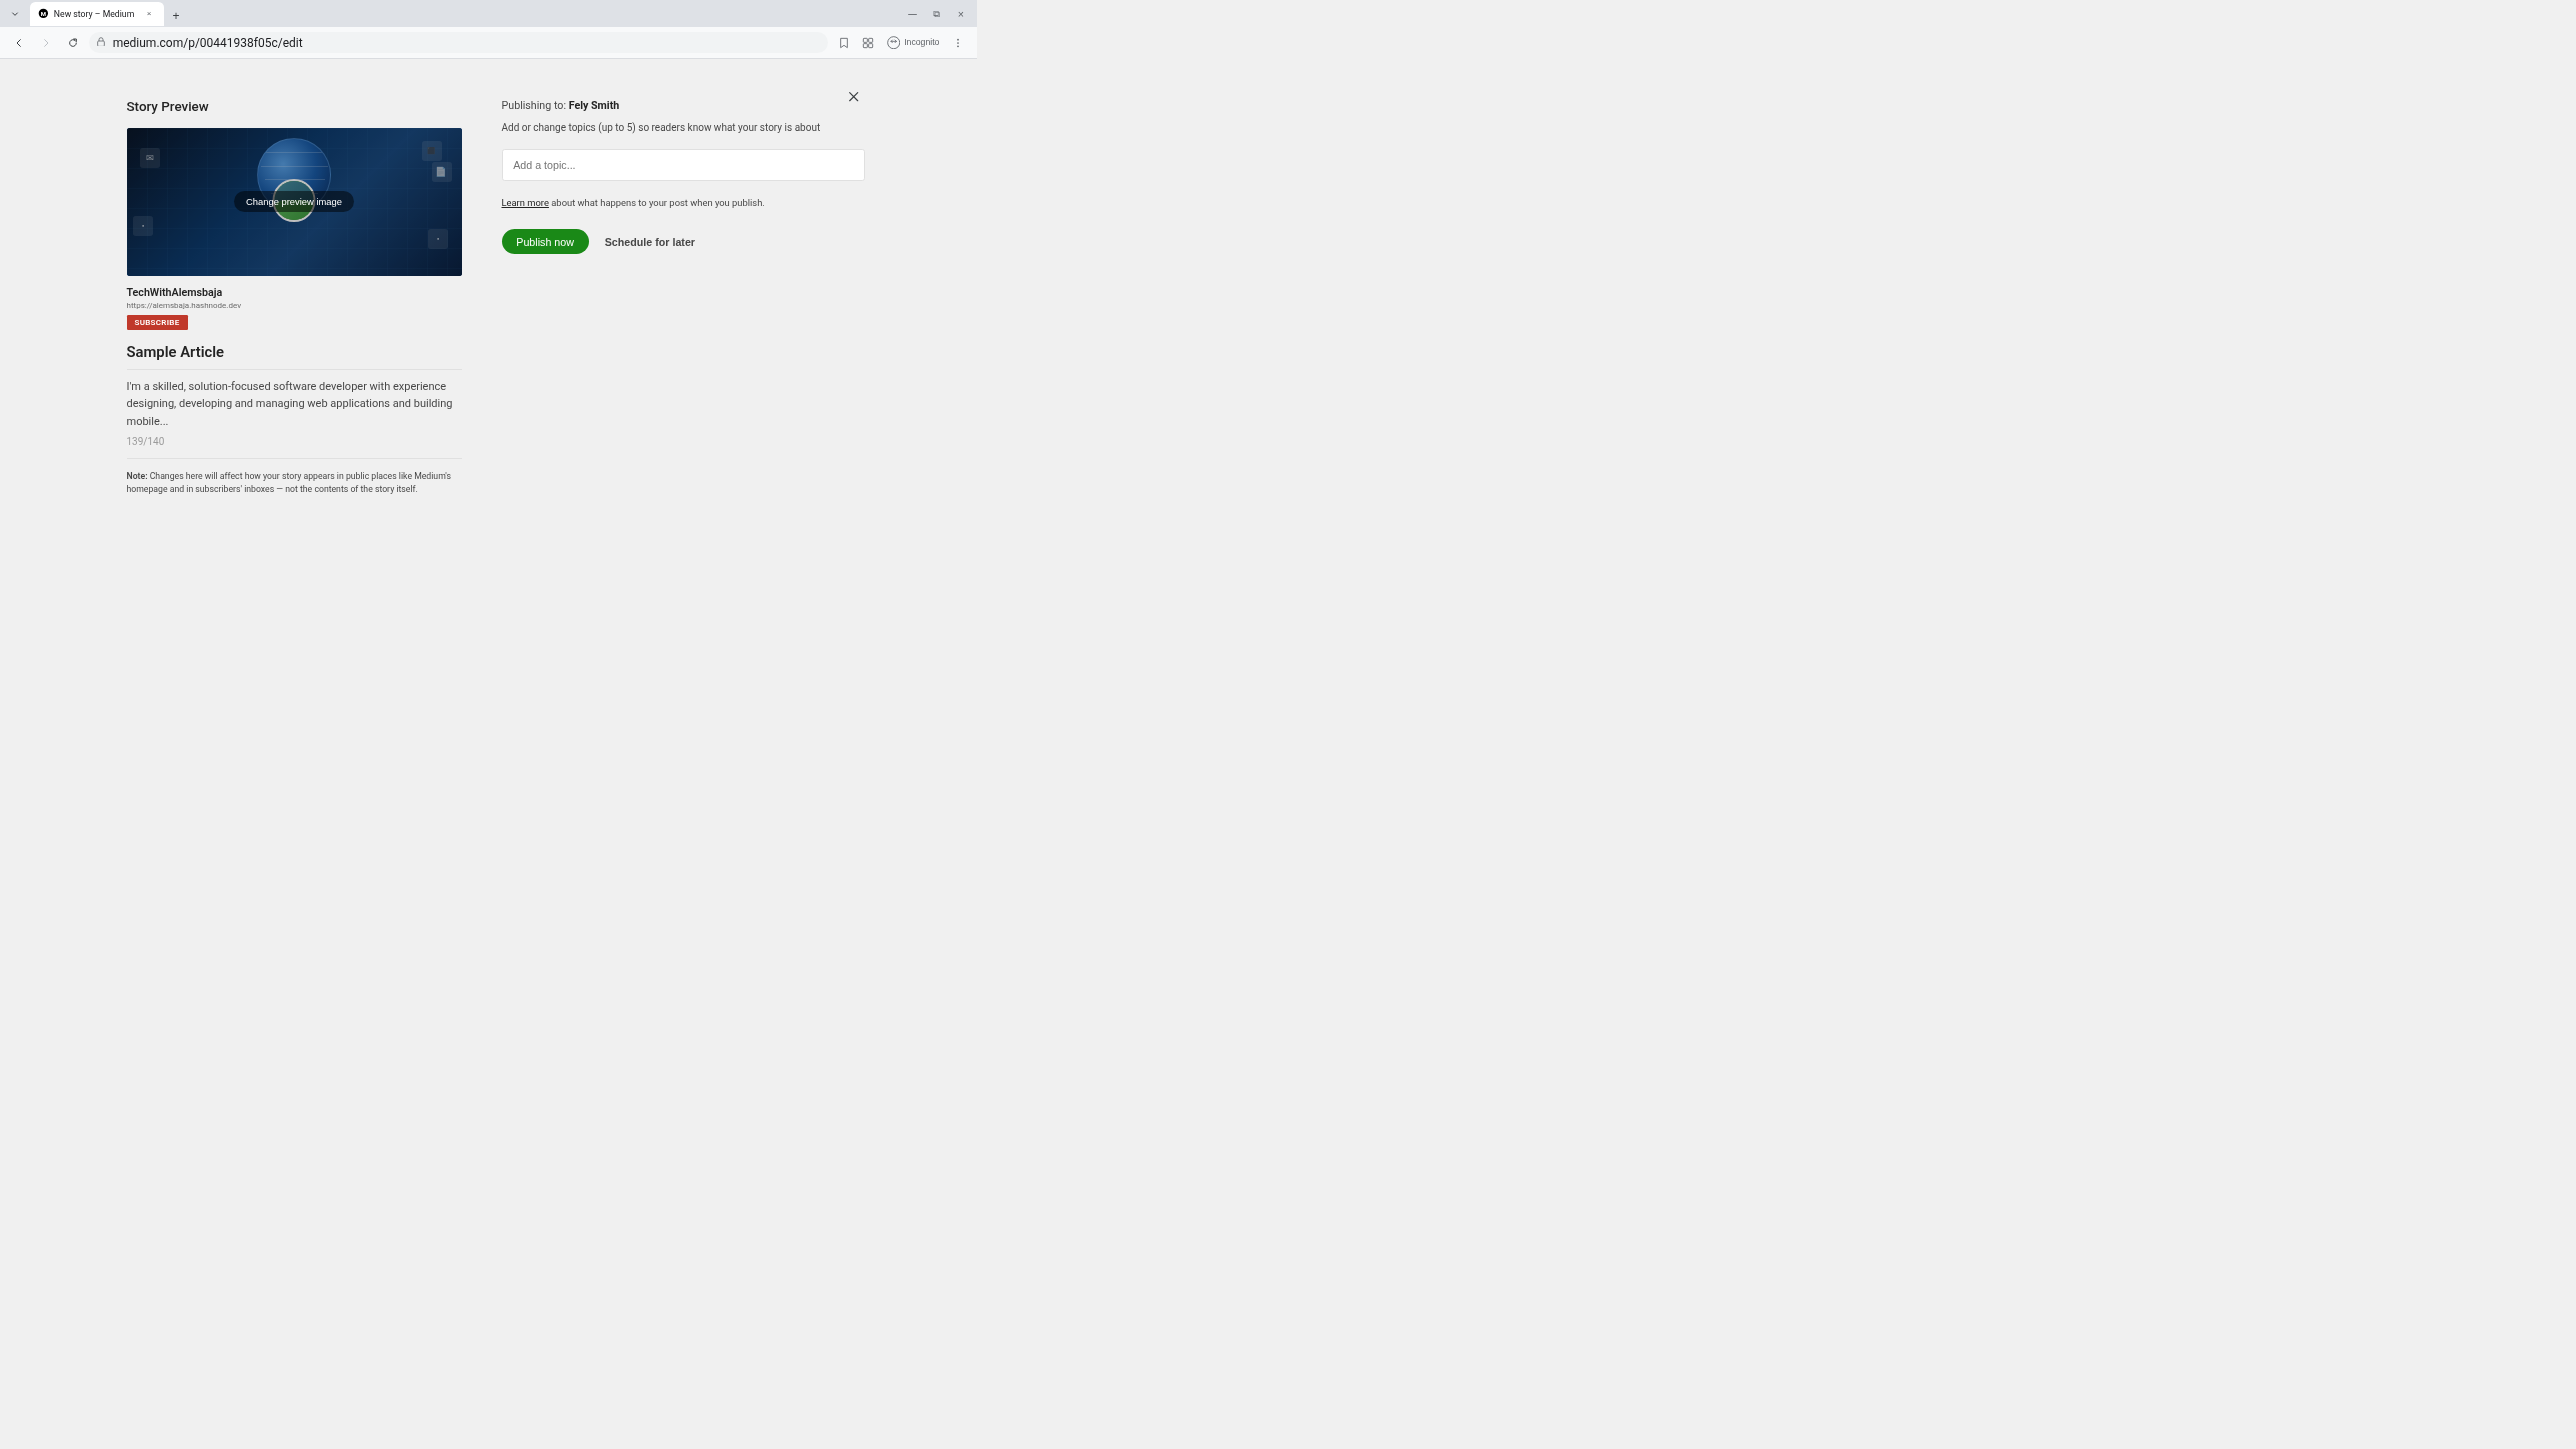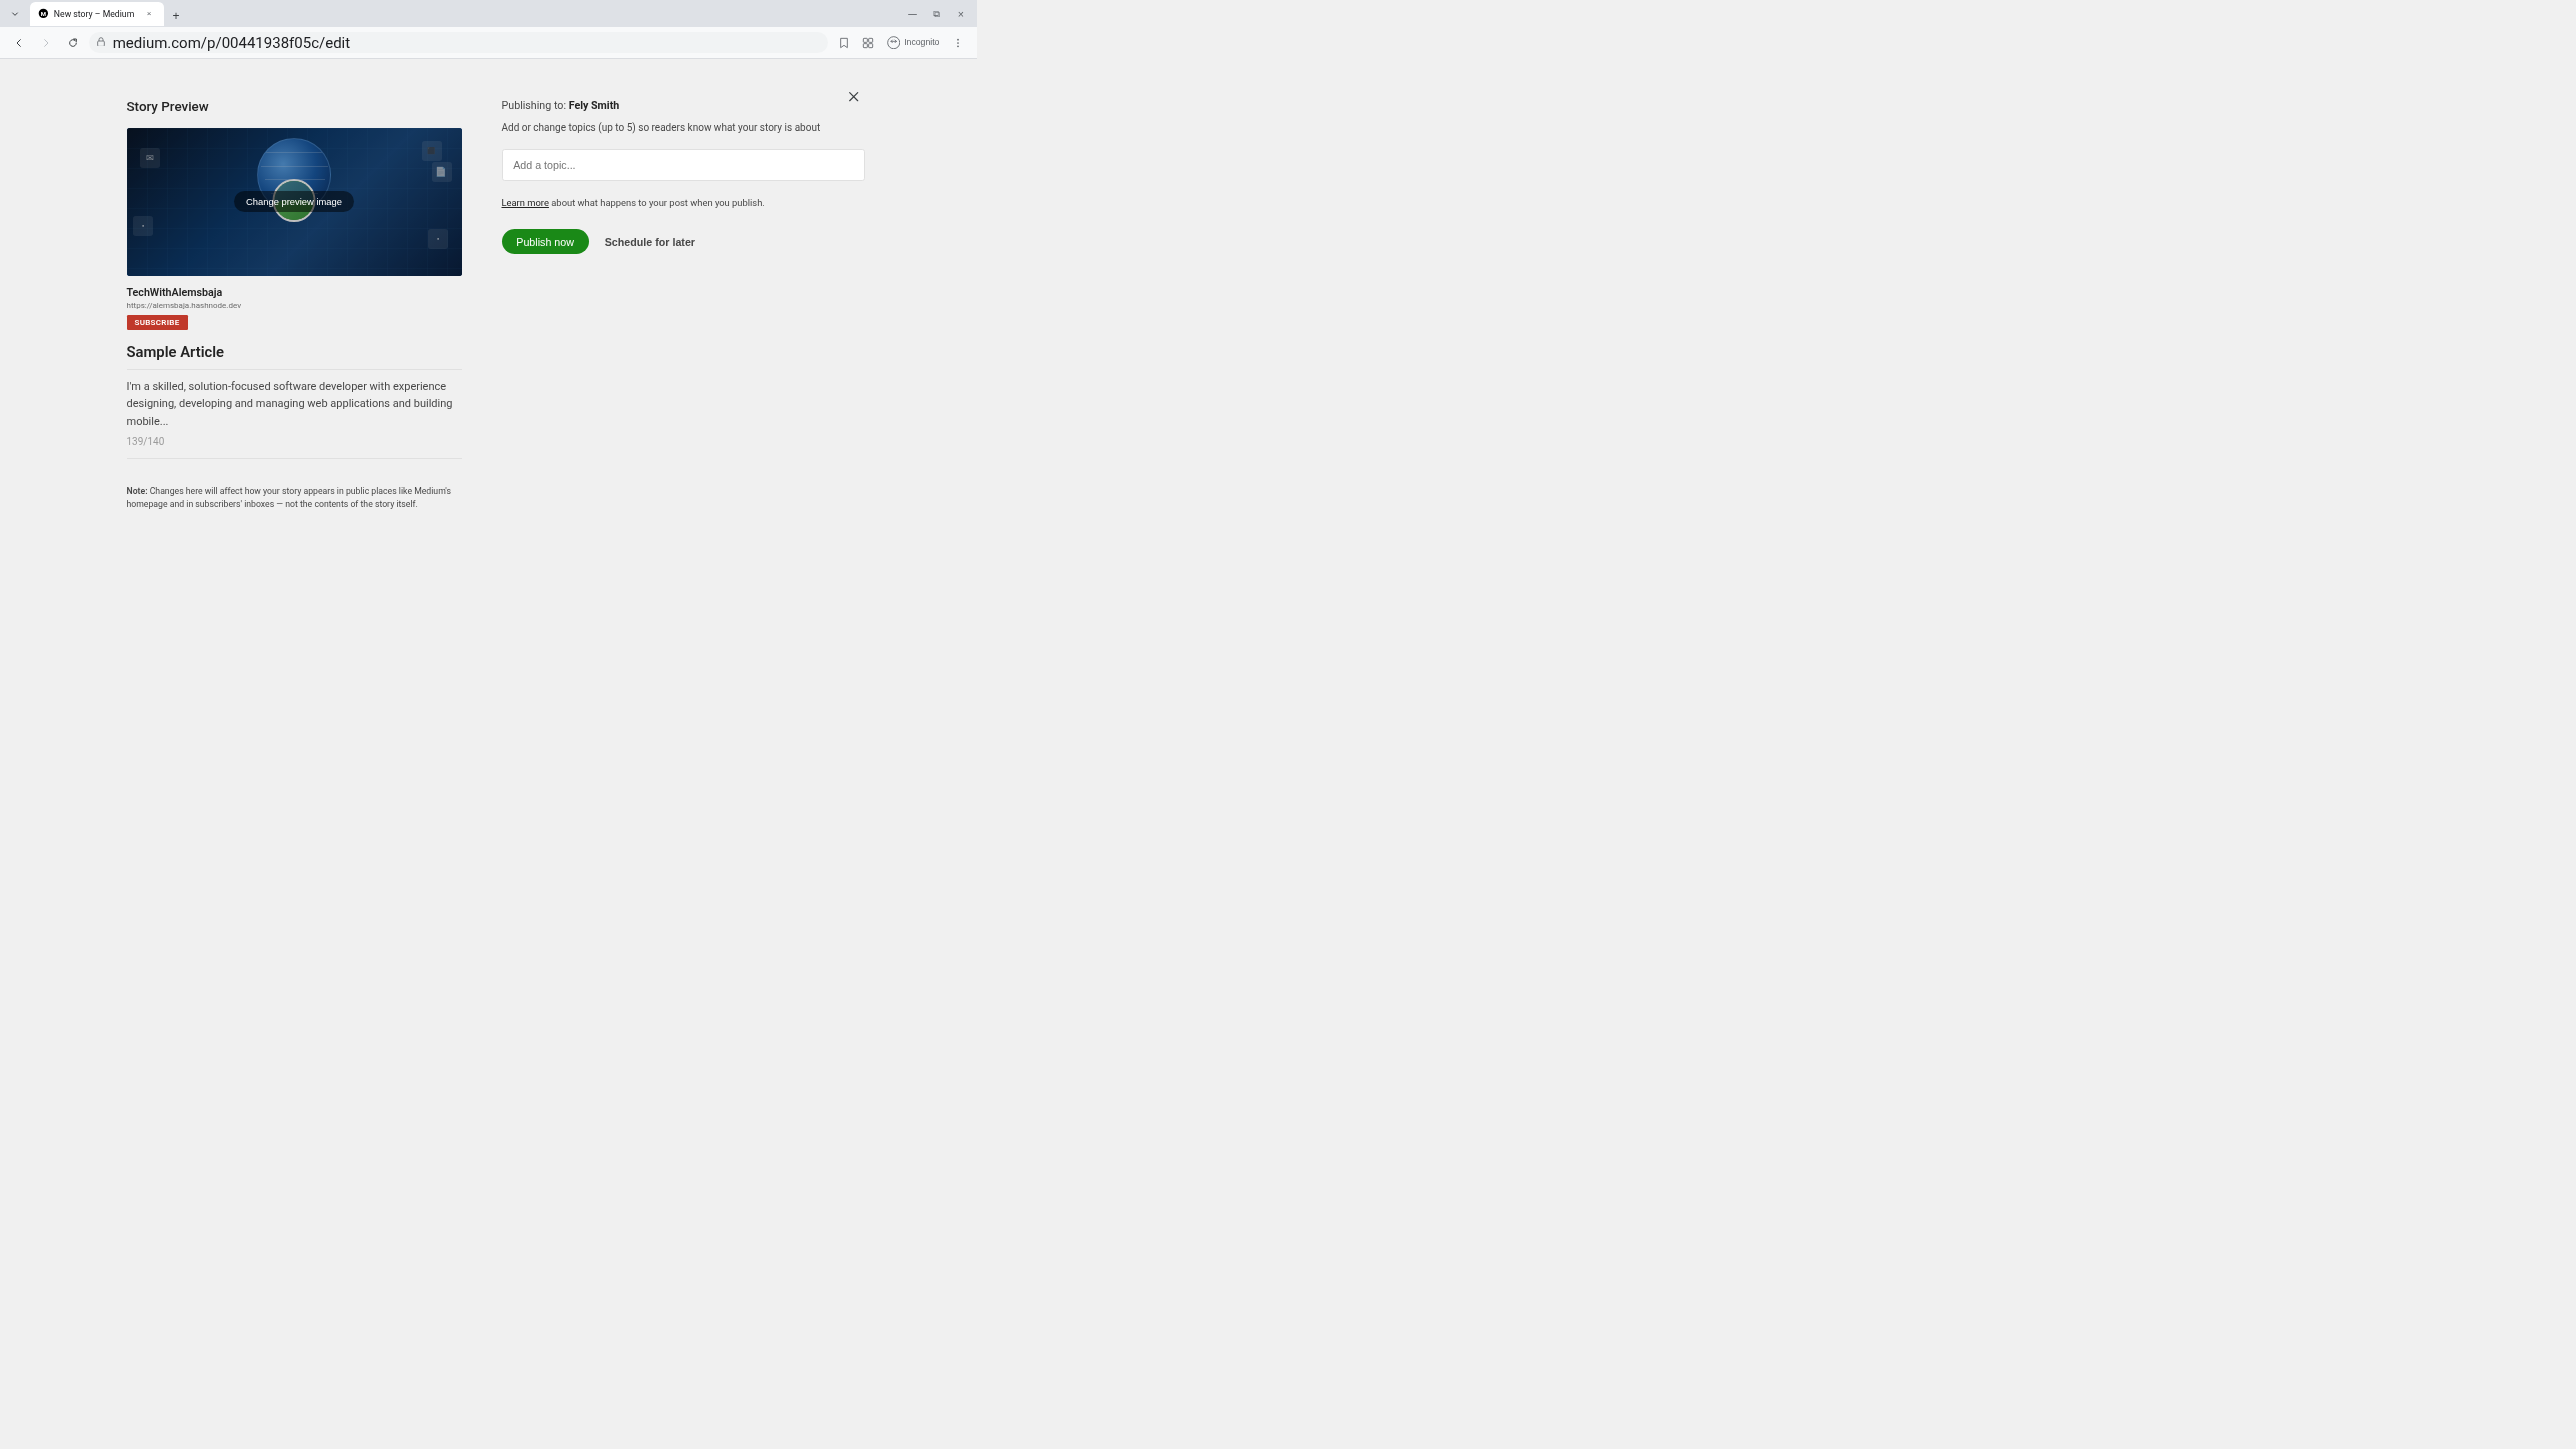--- a/index.html
+++ b/index.html
@@ -143,21 +143,21 @@
       display: flex;
       align-items: center;
       height: 21.5px;
       border-radius: 10.7px;
       background: #f1f3f4;
       padding: 0 27px 0 24px;
       position: relative;
     }
 
     .address-text {
-      font-size: 15px;
+      font-size: 12px;
       color: #202124;
     }
 
     .address-icon {
       position: absolute;
       left: 8px;
       color: #5f6368;
       font-size: 9.4px;
     }
 
@@ -326,21 +326,21 @@
     }
 
     .char-count {
       font-size: 10px;
       color: #9b9b9b;
       margin-bottom: 10.7px;
     }
 
     .note-section {
       border-top: 0.7px solid #e0e0e0;
-      padding-top: 26px;
+      padding-top: 11px;
     }
 
     .note-text {
       font-size: 8.7px;
       color: #484848;
       line-height: 1.5;
     }
 
     .note-bold {
       font-weight: 600;

